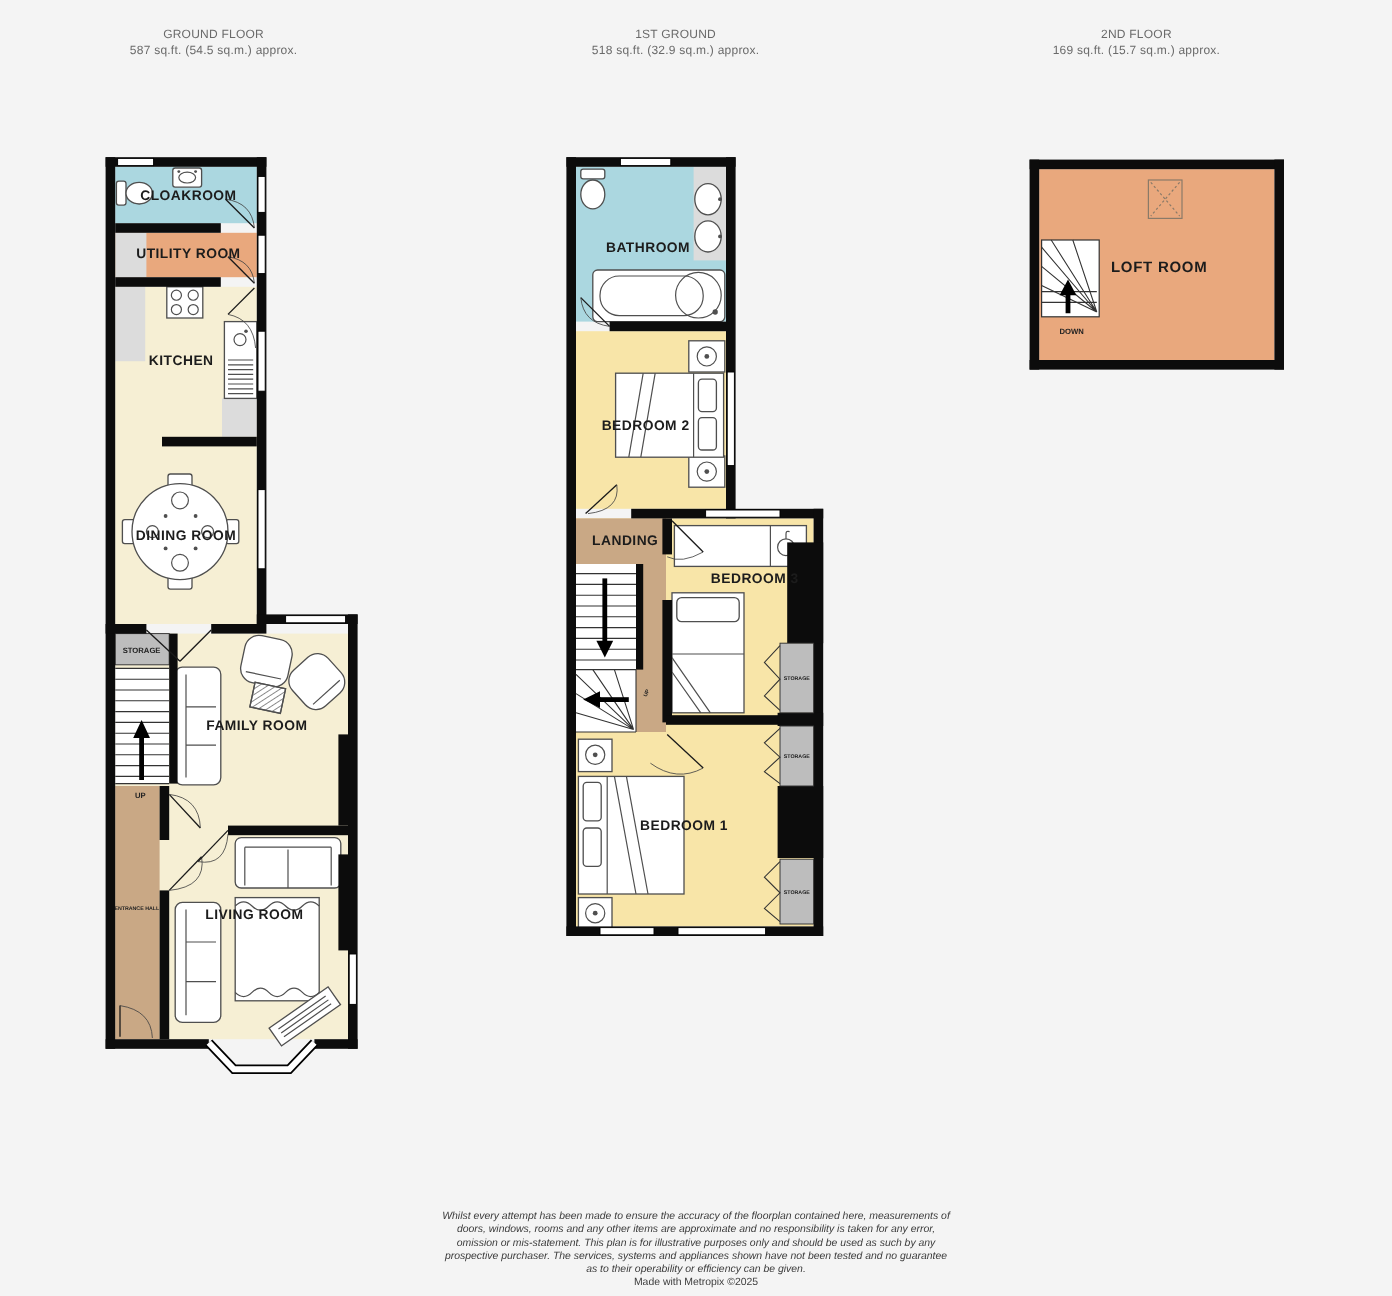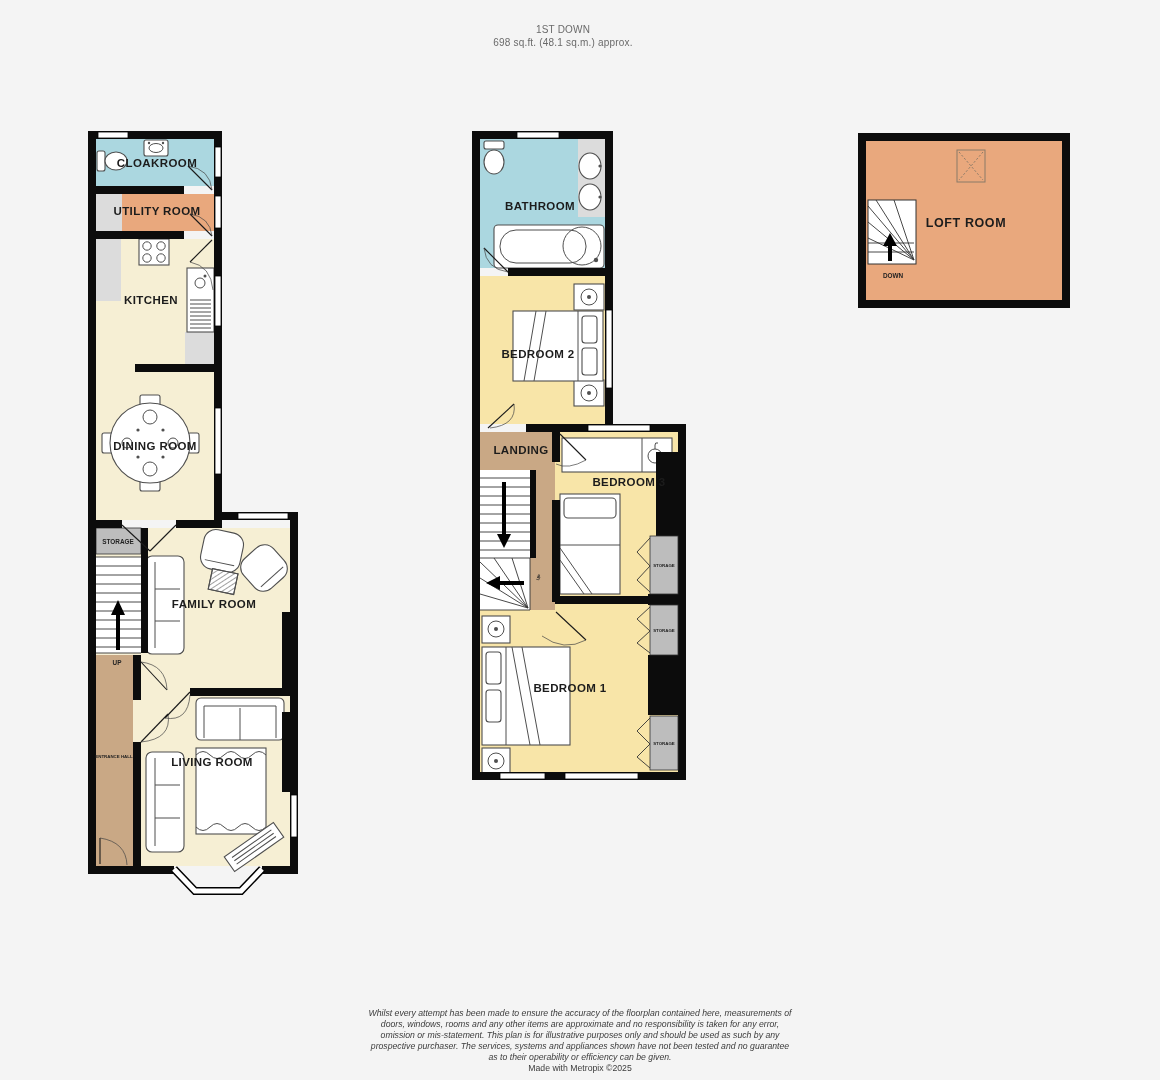--- a/index.html
+++ b/index.html
@@ -37,23 +37,31 @@
   .footer{position:absolute;left:368px;top:1002px;width:424px;text-align:center;}
   .footer .total{font-size:12.5px;color:#585858;letter-spacing:.3px;}
   .footer .disclaimer{margin-top:6px;font-size:8.7px;line-height:1.25;color:#3c3c3c;font-style:italic;}
   .footer .credit{margin-top:1px;font-size:8.7px;color:#3c3c3c;}
 </style>
 </head>
 <body>
 
 <div class="canvas">
 
+  <div class="floor-header" style="left:63px">
+    <div>GROUND FLOOR</div>
+    <div>587 sq.ft. (54.5 sq.m.) approx.</div>
+  </div>
   <div class="floor-header" style="left:448px">
-    <div>1ST DOWN</div>
-    <div>698 sq.ft. (48.1 sq.m.) approx.</div>
+    <div>1ST GROUND</div>
+    <div>518 sq.ft. (32.9 sq.m.) approx.</div>
+  </div>
+  <div class="floor-header" style="left:832px">
+    <div>2ND FLOOR</div>
+    <div>169 sq.ft. (15.7 sq.m.) approx.</div>
   </div>
 
   <svg class="plan" style="left:85px;top:125px" width="230" height="775" viewBox="85 125 230 775">
     <defs>
       <pattern id="hatch" width="4" height="4" patternUnits="userSpaceOnUse" patternTransform="rotate(45)">
         <line x1="0" y1="0" x2="0" y2="4" stroke="#777" stroke-width="1.4"></line>
       </pattern>
     </defs>
 
     <rect class="room-blue" x="96" y="139" width="118" height="47"></rect>

